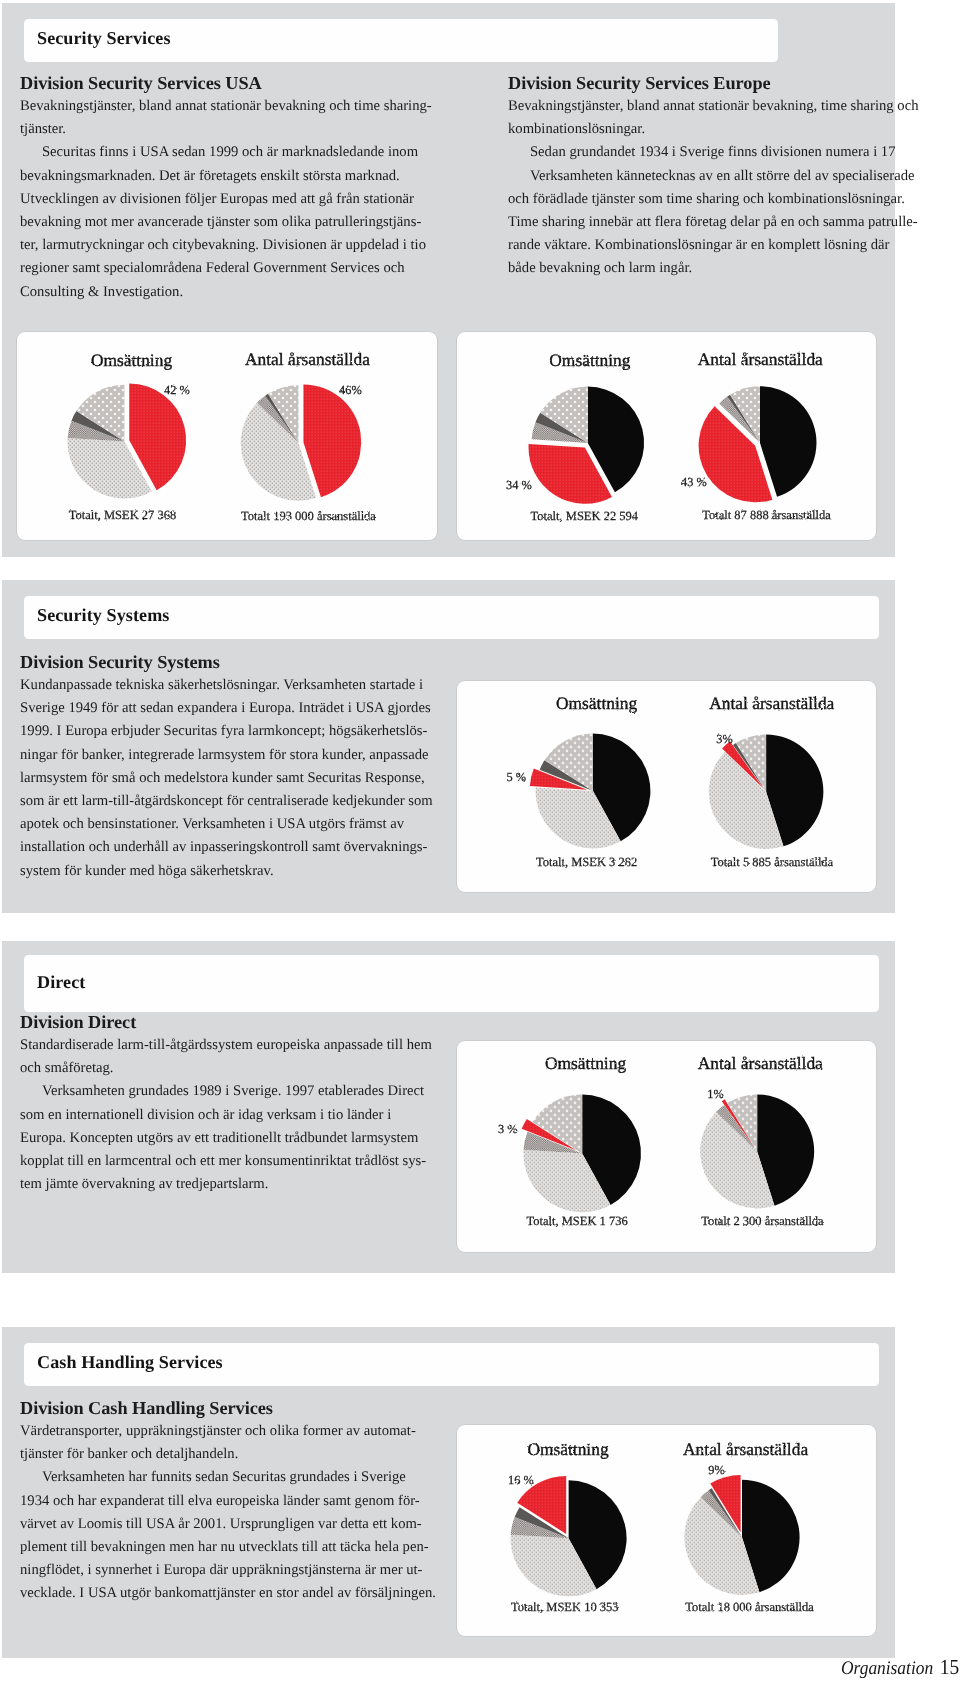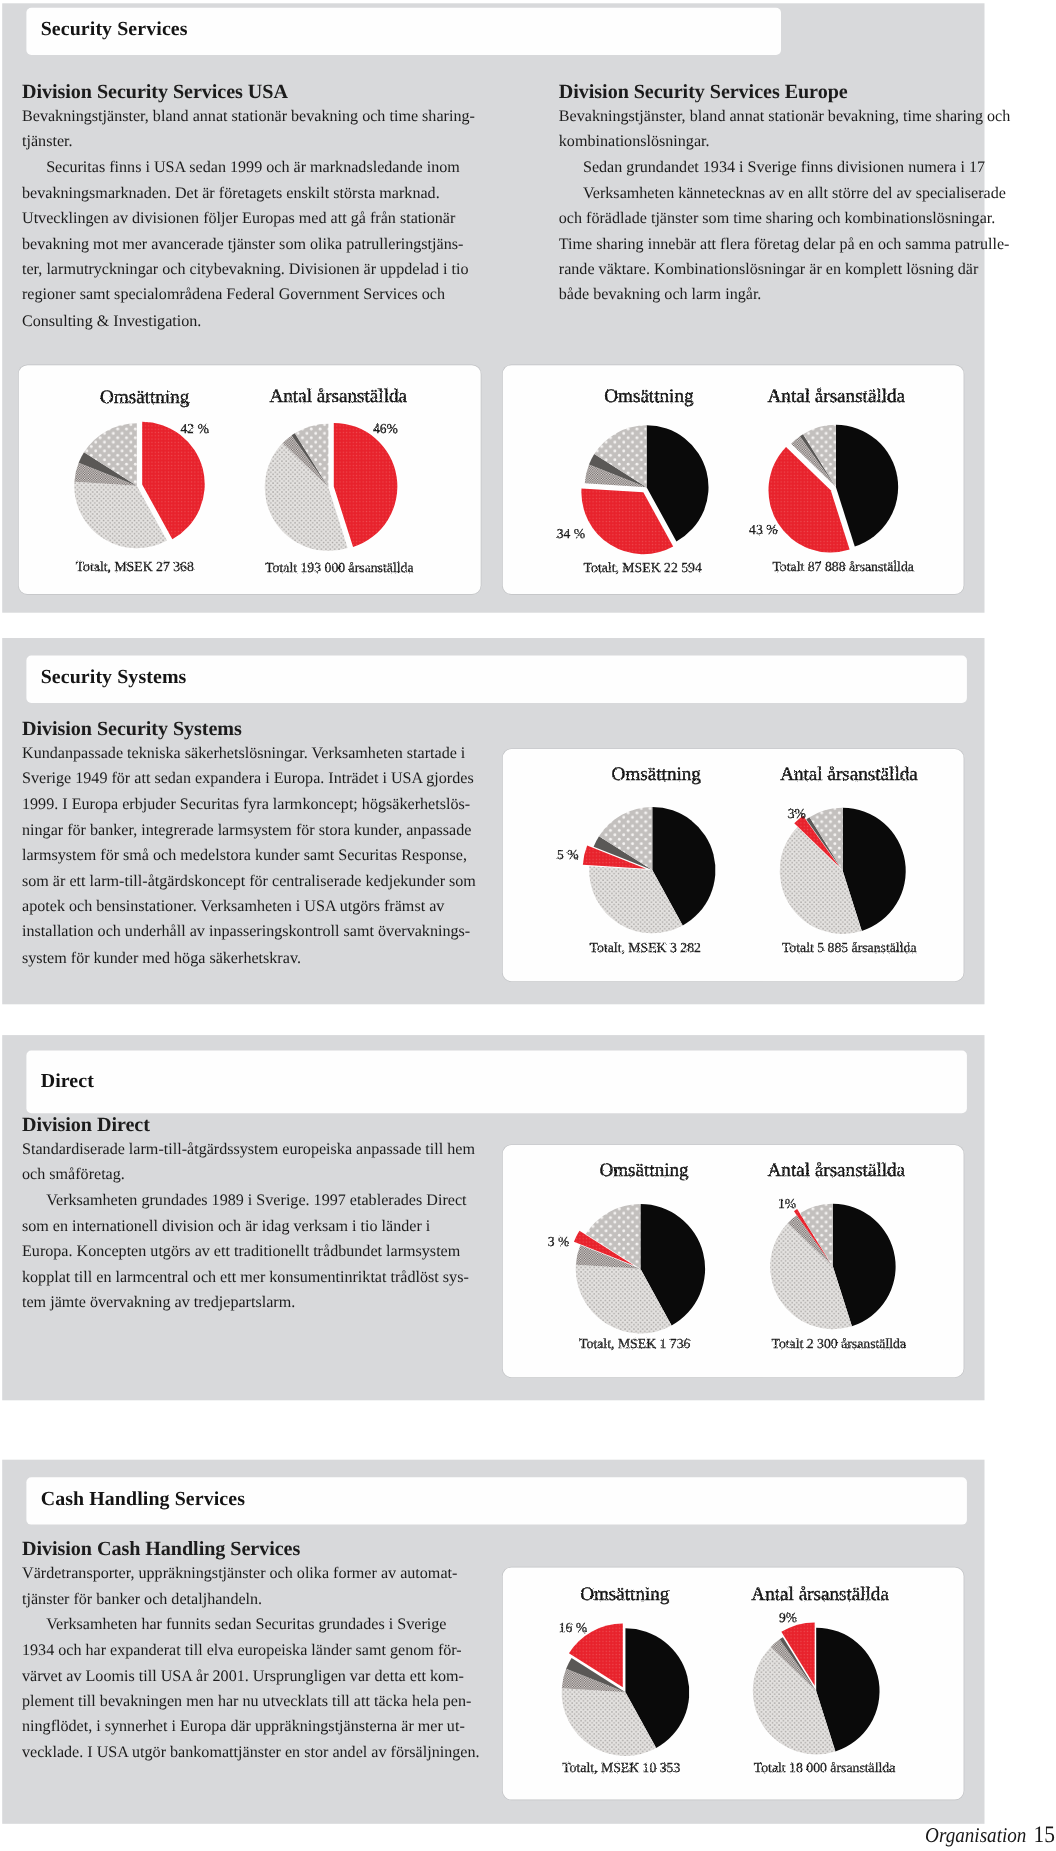--- a/index.html
+++ b/index.html
@@ -58,21 +58,21 @@
         <rect width="1.1" height="1.1" fill="#6a6462"></rect>
         <rect x="1.1" y="1.1" width="1.1" height="1.1" fill="#6a6462"></rect>
       </pattern>
       <pattern id="pat-darkgray" width="4" height="4" patternUnits="userSpaceOnUse">
         <rect width="4" height="4" fill="#5a5856"></rect>
       </pattern>
       </defs>
   </svg>
 
   <div class="panel" style="top:3px;height:554px;">
-    <div class="titlebox" style="top:4px;width:686px;height:42.8px;">
+    <div class="titlebox" style="top:16px;width:754px;height:42.8px;">
       <span class="tbtext">Security Services</span>
     </div>
     <div class="col" style="left:18px;top:68px;width:420px;">
       <span class="h">Division Security Services USA</span>
       <div class="body">
           <div class="ln">Bevakningstjänster, bland annat stationär bevakning och time sharing-</div>
           <div class="ln">tjänster.</div>
           <div class="ln">&nbsp;&nbsp;&nbsp;&nbsp;&nbsp;&nbsp;Securitas finns i USA sedan 1999 och är marknadsledande inom</div>
           <div class="ln">bevakningsmarknaden. Det är företagets enskilt största marknad.</div>
           <div class="ln">Utvecklingen av divisionen följer Europas med att gå från stationär</div>

